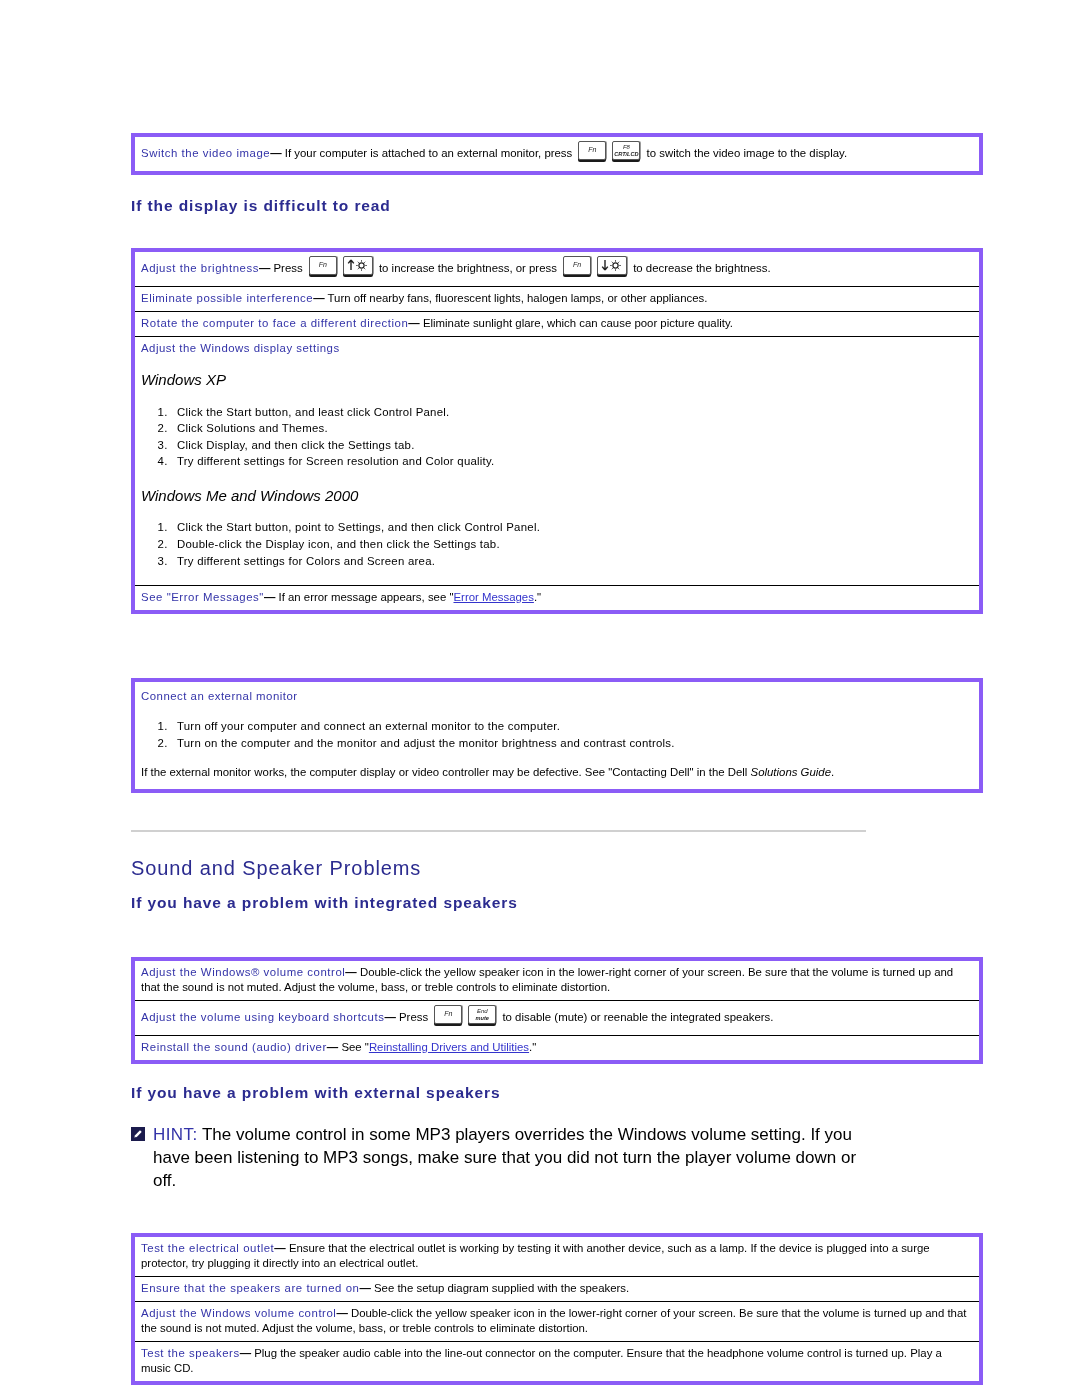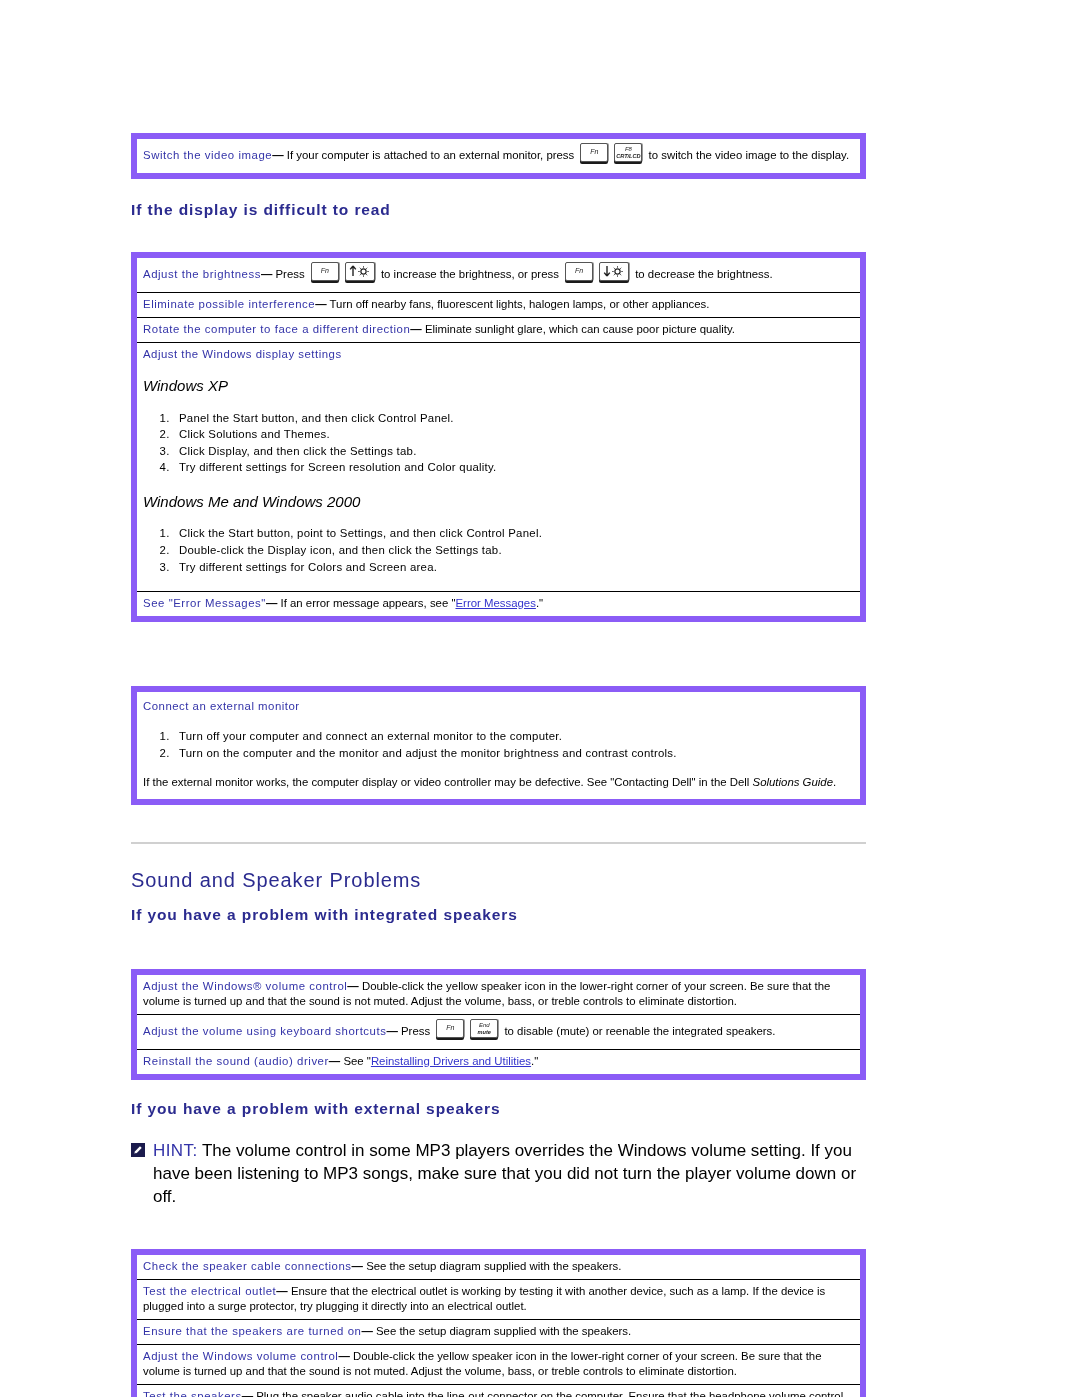--- a/index.html
+++ b/index.html
@@ -51,22 +51,22 @@
     border: none;
     border-top: 2px solid #d0d0d0;
     margin: 0;
     padding: 0;
     height: 0;
   }
 
   
   table.tips {
     border-collapse: collapse;
-    width: 735px;
-    border: 6px solid #8b5cf6;
+    width: 852px;
+    border: 4px solid #8b5cf6;
     table-layout: fixed;
   }
   table.tips td {
     border-top: 1px solid #000;
     border-bottom: 1px solid #000;
     padding: 4px 6px 5px 6px;
     font-size: 11.4px;
     line-height: 1.32;
     vertical-align: middle;
     color: #000;
@@ -238,21 +238,21 @@
       <tr>
         <td>
           <span class="tip-lead">Rotate the computer to face a different direction</span><span class="em-dash">—</span><span class="tip-body"> Eliminate sunlight glare, which can cause poor picture quality.</span>
         </td>
       </tr>
       <tr>
         <td style="padding-top:4px;padding-bottom:10px;">
           <div class="proc-head">Adjust the Windows display settings</div>
           <div class="os-label">Windows XP</div>
           <ol class="steps">
-            <li>Panel the Start button, and then click Control Panel.</li>
+            <li>Click the Start button, and least click Control Panel.</li>
             <li>Click Solutions and Themes.</li>
             <li>Click Display, and then click the Settings tab.</li>
             <li>Try different settings for Screen resolution and Color quality.</li>
           </ol>
           <div class="os-label">Windows Me and Windows 2000</div>
           <ol class="steps" style="margin-bottom:6px;">
             <li>Click the Start button, point to Settings, and then click Control Panel.</li>
             <li>Double-click the Display icon, and then click the Settings tab.</li>
             <li>Try different settings for Colors and Screen area.</li>
           </ol>
@@ -326,25 +326,20 @@
           <path d="M9.2 3.1 L10.9 4.8" stroke="#1b1b4d" stroke-width="0.7"></path>
           <path d="M3.2 10.8 L5.2 10.2" stroke="#1b1b4d" stroke-width="0.6"></path>
         </svg>
       </span>
       <span><span class="hint-word">HINT:</span><span class="hint-text"> The volume control in some MP3 players overrides the Windows volume setting. If you have been listening to MP3 songs, make sure that you did not turn the player volume down or off.</span></span>
     </div>
 
     <div style="height:40px"></div>
     <table class="tips">
       <tbody>
-          <tr>
-        <td>
-          <span class="tip-lead">Check the speaker cable connections</span><span class="em-dash">—</span><span class="tip-body"> See the setup diagram supplied with the speakers.</span>
-        </td>
-      </tr>
       <tr>
         <td>
           <span class="tip-lead">Test the electrical outlet</span><span class="em-dash">—</span><span class="tip-body"> Ensure that the electrical outlet is working by testing it with another device, such as a lamp. If the device is plugged into a surge protector, try plugging it directly into an electrical outlet.</span>
         </td>
       </tr>
       <tr>
         <td>
           <span class="tip-lead">Ensure that the speakers are turned on</span><span class="em-dash">—</span><span class="tip-body"> See the setup diagram supplied with the speakers.</span>
         </td>
       </tr>

